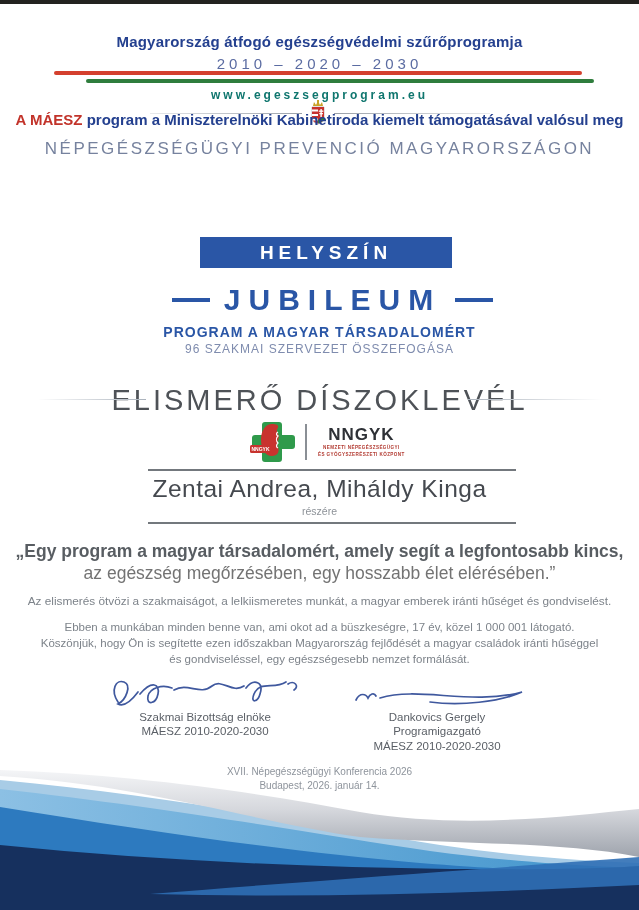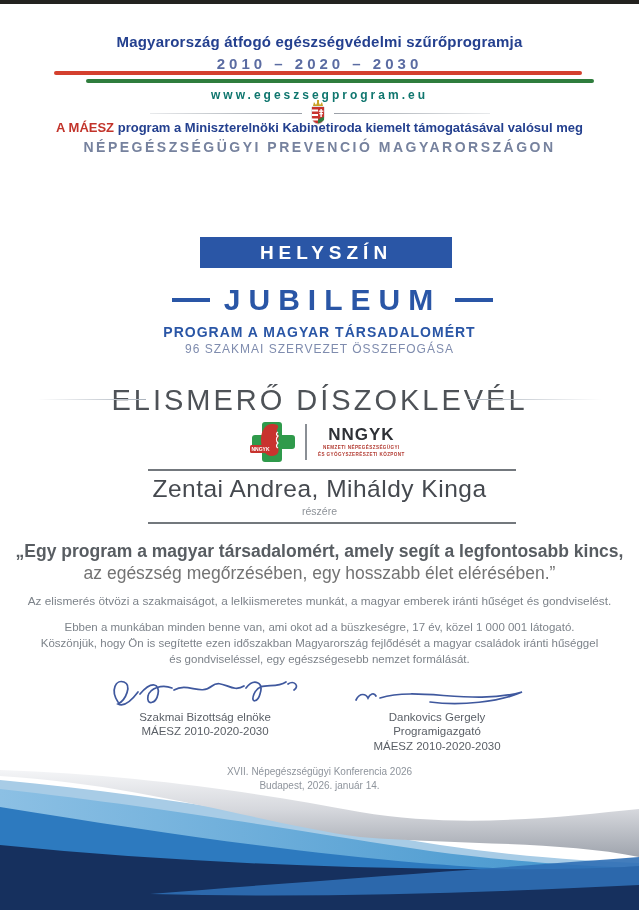--- a/index.html
+++ b/index.html
@@ -8,34 +8,34 @@
     position:relative; width:639px; height:910px; margin:0 auto;
     background:#fff; overflow:hidden;
     font-family:"Liberation Sans", sans-serif;
   }
   .abs { position:absolute; }
   .cw { left:0; width:639px; text-align:center; }
 
   .scan-edge { top:0; left:0; width:639px; height:4px; background:#23221f; }
 
   .program-title { top:33px; font-size:15px; font-weight:bold; color:#24408f; letter-spacing:.2px; }
-  .years { top:55px; font-size:15px; font-weight:bold; color:#5b6ca2; letter-spacing:4px; }
+  .years { top:55px; font-size:15px; font-weight:normal; color:#5b6ca2; letter-spacing:4px; }
   .red-line  { top:71px; left:54px; width:528px; height:4px; background:#d4402e; border-radius:2px; }
   .green-line{ top:79px; left:86px; width:508px; height:4px; background:#2f7d3d; border-radius:2px; }
   .website { top:88px; font-size:12px; font-weight:bold; color:#0f766e; letter-spacing:3px; }
 
   .arms-line-l { top:113px; left:150px; width:152px; height:1px;
     background:linear-gradient(to right,#e8eaec,#9aa0a8); }
   .arms-line-r { top:113px; left:334px; width:156px; height:1px;
     background:linear-gradient(to left,#e8eaec,#9aa0a8); }
   .arms-icon { top:100px; left:309px; width:18px; height:25px; }
-  .support { top:120px; font-size:13px; font-weight:bold; color:#24408f; }
+  .support { top:111px; font-size:15px; font-weight:bold; color:#24408f; }
   .support .red { color:#c2332a; }
 
-  .kicker { top:139px; font-size:14px; font-weight:700; color:#76829e; letter-spacing:2.5px; }
+  .kicker { top:139px; font-size:17px; font-weight:400; color:#76829e; letter-spacing:2.5px; }
   .big-number { top:150px; font-family:"DejaVu Serif", serif; font-weight:bold;
     font-size:148px; line-height:1; color:#1c4697; letter-spacing:-4px; }
   .band { top:237px; left:200px; width:252px; height:31px; background:#2a56a6;
     display:flex; align-items:center; justify-content:center; }
   .band-label { color:#fff; font-size:19px; font-weight:bold; letter-spacing:5px; }
   .jub-row { top:283px; display:flex; align-items:center; justify-content:center; gap:14px;padding-left:26px; }
   .jub-dash { width:38px; height:4px; background:#2a56a6; }
   .jubileum { font-size:30px; font-weight:bold; color:#2a56a6; letter-spacing:8px; }
   .program-line { top:324px; font-size:14px; font-weight:bold; color:#2a56a6; letter-spacing:1px; }
   .coalition-line { top:342px; font-size:12px; font-weight:500; color:#7f8cae; letter-spacing:1px; }

